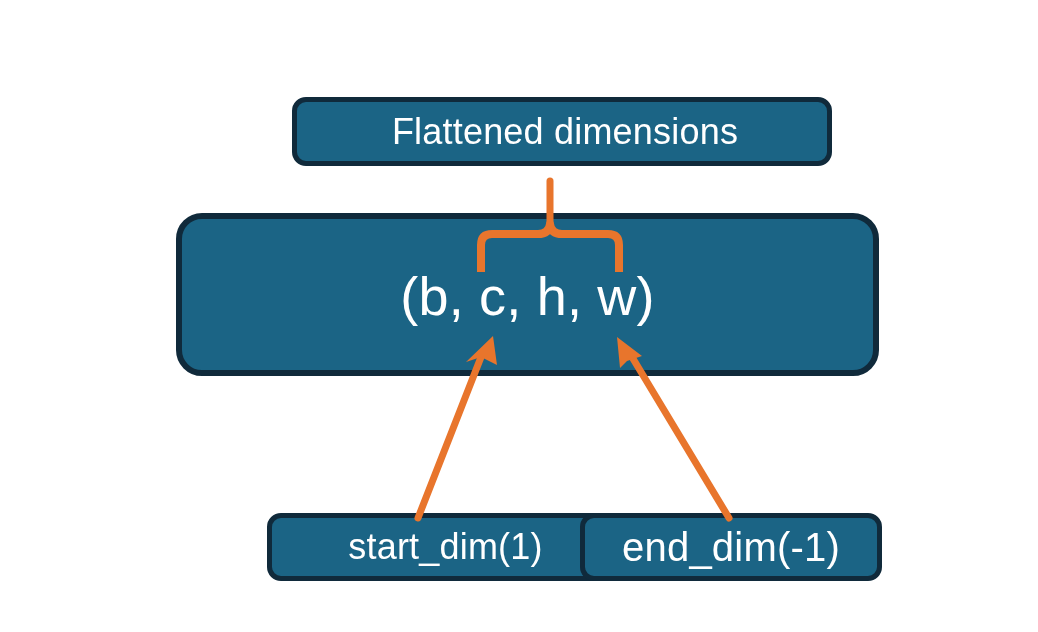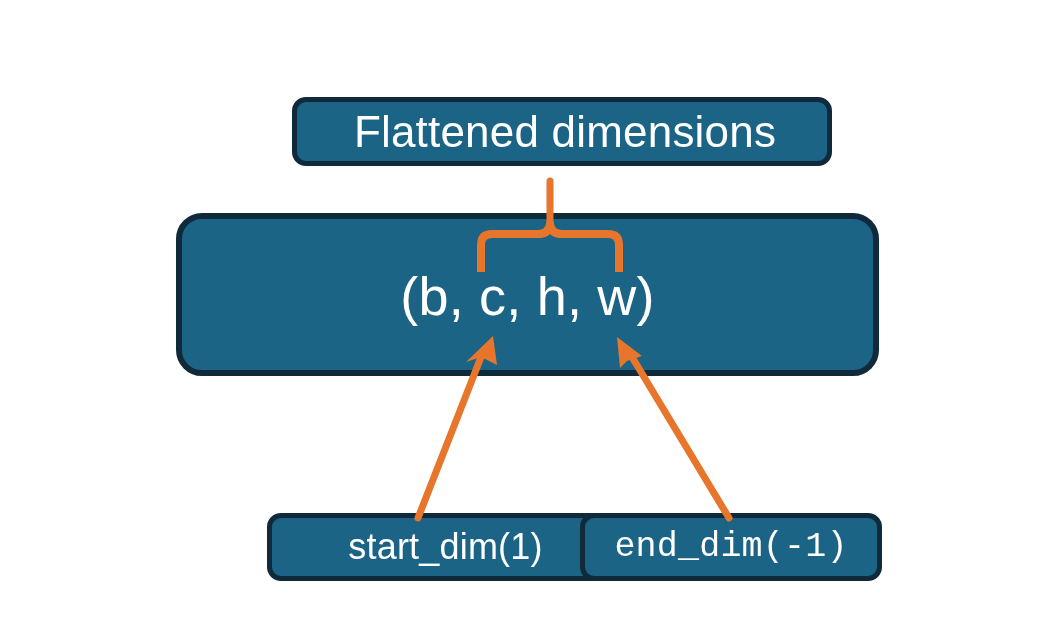--- a/index.html
+++ b/index.html
@@ -37,21 +37,21 @@
     white-space: nowrap;
     line-height: 1;
   }
   #node-flattened {
     left: 292px;
     top: 97px;
     width: 540px;
     height: 69px;
     border-radius: 14px;
   }
-  #node-flattened .node-label { font-size: 44px; margin-left: 6px; }
+  #node-flattened .node-label { font-size: 36px; margin-left: 6px; }
 
   #node-shape {
     left: 176px;
     top: 213px;
     width: 703px;
     height: 163px;
     border-radius: 26px;
     border-width: 6px;
     align-items: flex-start;
     justify-content: center;
@@ -70,21 +70,21 @@
   }
   #node-startdim .node-label { font-size: 36px; }
 
   #node-enddim {
     left: 580px;
     top: 513px;
     width: 302px;
     height: 68px;
     border-radius: 14px;
   }
-  #node-enddim .node-label { font-size: 35px; font-family: Liberation Mono, monospace; }
+  #node-enddim .node-label { font-size: 40px; }
 
   #connectors {
     position: absolute;
     left: 0;
     top: 0;
     width: 1038px;
     height: 632px;
     z-index: 3;
     pointer-events: none;
   }

